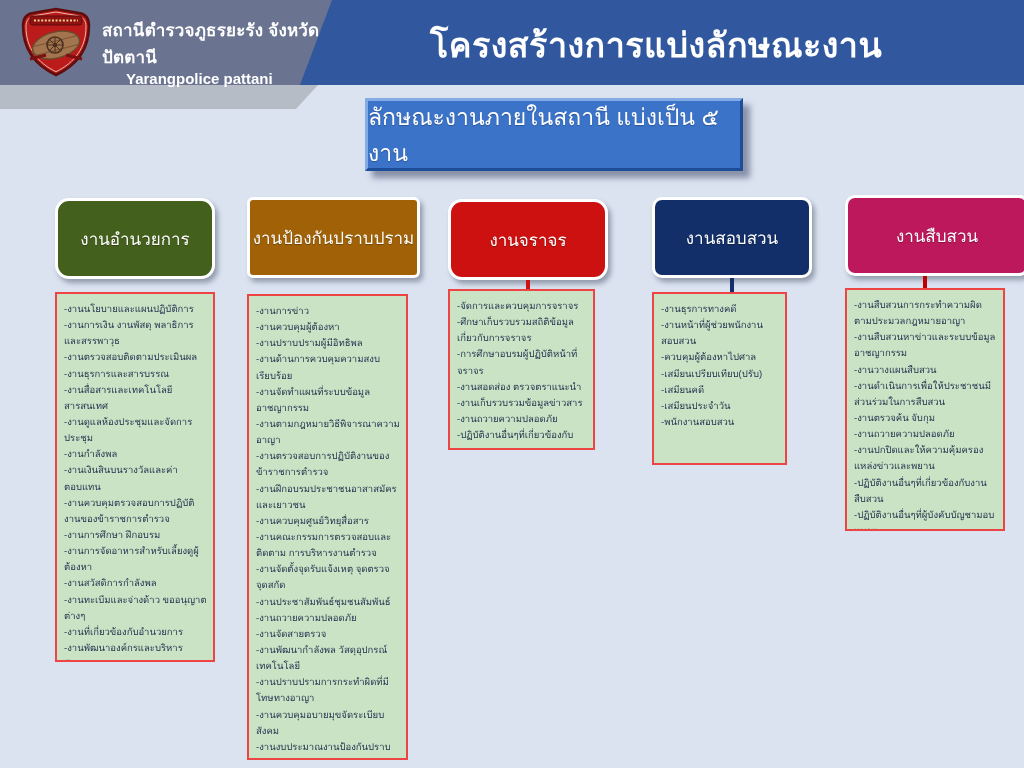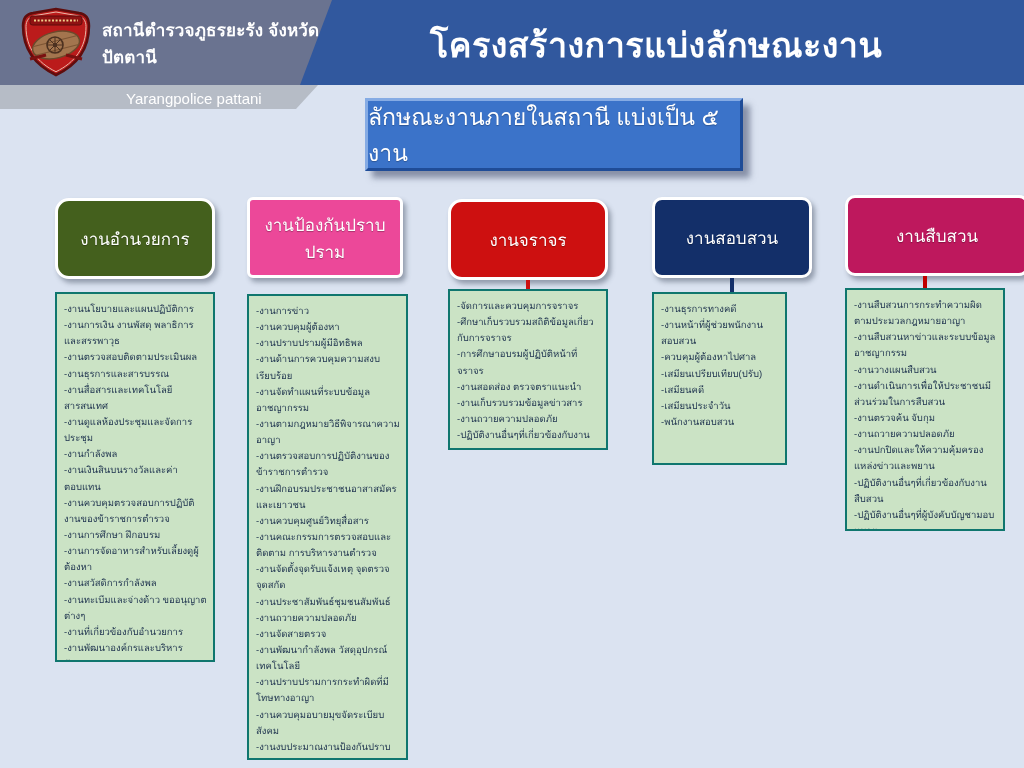--- a/index.html
+++ b/index.html
@@ -14,21 +14,21 @@
     position:absolute;left:300px;top:0;width:724px;height:85px;background:#31589e;
     clip-path:polygon(32px 0,100% 0,100% 100%,0 100%);
   }
   .gray-strip{
     position:absolute;left:0;top:85px;width:318px;height:24px;background:#b6bcc6;
     clip-path:polygon(0 0,100% 0,calc(100% - 22px) 100%,0 100%);
   }
   .logo{position:absolute;left:16px;top:7px;width:80px;height:72px;}
   .station-block{position:absolute;left:102px;top:16px;width:270px;color:#fff;}
   .station-th{font-size:17px;font-weight:bold;letter-spacing:.2px;}
-  .station-en{font-size:15px;font-weight:normal;margin-top:20px;padding-left:24px;}
+  .station-en{font-size:15px;font-weight:bold;margin-top:0;padding-left:24px;}
   .page-title{
     position:absolute;left:430px;top:18px;width:560px;color:#fff;
     font-size:34px;font-weight:bold;letter-spacing:.5px;
   }
   
   .banner{
     position:absolute;left:365px;top:98px;width:372px;height:67px;
     background:#3b73c9;
     border:3px solid;border-color:#85abe4 #1f4c97 #1f4c97 #85abe4;
     box-shadow:7px 7px 6px rgba(100,110,135,.7);
@@ -37,21 +37,21 @@
   .banner-text{color:#fff;font-size:23px;text-shadow:0 1px 1px rgba(0,0,0,.25);}
   
   .col-header{
     position:absolute;height:81px;border:3px solid #fff;box-sizing:border-box;
     display:flex;align-items:center;justify-content:center;
     box-shadow:3px 4px 5px rgba(60,70,90,.45);
   }
   .col-header .col-label{color:#fff;font-size:17px;text-shadow:0 1px 1px rgba(0,0,0,.3);text-align:center;}
   .connector{position:absolute;width:4px;}
   .job-box{
-    position:absolute;background:#cbe3c5;border:2px solid #0f766e;box-sizing:border-box;
+    position:absolute;background:#cbe3c5;border:2px solid #ef4444;box-sizing:border-box;
     padding:7px 5px 6px 7px;overflow:hidden;
   }
   .job-item{
     color:#203550;font-size:9.5px;line-height:1.7;
     overflow-wrap:anywhere;word-break:break-word;
   }
 </style>
 </head>
 <body>
 
@@ -112,21 +112,21 @@
           <div class="job-item">-งานการศึกษา ฝึกอบรม</div>
           <div class="job-item">-งานการจัดอาหารสำหรับเลี้ยงดูผู้ต้องหา</div>
           <div class="job-item">-งานสวัสดิการกำลังพล</div>
           <div class="job-item">-งานทะเบีมและจ่างด้าว ขออนุญาตต่างๆ</div>
           <div class="job-item">-งานที่เกี่ยวข้องกับอำนวยการ</div>
           <div class="job-item">-งานพัฒนาองค์กรและบริหารจัดการ</div>
         </div>
     </div>
 
     <div>
-      <div class="col-header" style="left: 247px; top: 197px; width: 156px; background: #ec4899; border-radius: 6px;">
+      <div class="col-header" style="left: 247px; top: 197px; width: 173px; background: #a16207; border-radius: 6px;">
         <span class="col-label">งานป้องกันปราบปราม</span>
       </div>
 
       <div class="job-box" style="left: 247px; top: 294px; width: 161px; height: 466px;">
           <div class="job-item">-งานการข่าว</div>
           <div class="job-item">-งานควบคุมผู้ต้องหา</div>
           <div class="job-item">-งานปราบปรามผู้มีอิทธิพล</div>
           <div class="job-item">-งานด้านการควบคุมความสงบเรียบร้อย</div>
           <div class="job-item">-งานจัดทำแผนที่ระบบข้อมูลอาชญากรรม</div>
           <div class="job-item">-งานตามกฎหมายวิธีพิจารณาความอาญา</div>
@@ -143,21 +143,21 @@
           <div class="job-item">-งานควบคุมอบายมุขจัดระเบียบสังคม</div>
           <div class="job-item">-งานงบประมาณงานป้องกันปราบปราม</div>
         </div>
     </div>
 
     <div>
       <div class="col-header" style="left: 448px; top: 199px; width: 160px; background: rgb(205, 16, 16); border-radius: 14px;">
         <span class="col-label">งานจราจร</span>
       </div>
       <div class="connector" style="left: 526px; top: 280px; height: 10px; background: rgb(205, 16, 16);"></div>
-      <div class="job-box" style="left: 448px; top: 289px; width: 160px; height: 161px;">
+      <div class="job-box" style="left: 448px; top: 289px; width: 147px; height: 161px;">
           <div class="job-item">-จัดการและควบคุมการจราจร</div>
           <div class="job-item">-ศึกษาเก็บรวบรวมสถิติข้อมูลเกี่ยวกับการจราจร</div>
           <div class="job-item">-การศึกษาอบรมผู้ปฏิบัติหน้าที่จราจร</div>
           <div class="job-item">-งานสอดส่อง ตรวจตราแนะนำ</div>
           <div class="job-item">-งานเก็บรวบรวมข้อมูลข่าวสาร</div>
           <div class="job-item">-งานถวายความปลอดภัย</div>
           <div class="job-item">-ปฏิบัติงานอื่นๆที่เกี่ยวข้องกับงานจราจร</div>
         </div>
     </div>
 

